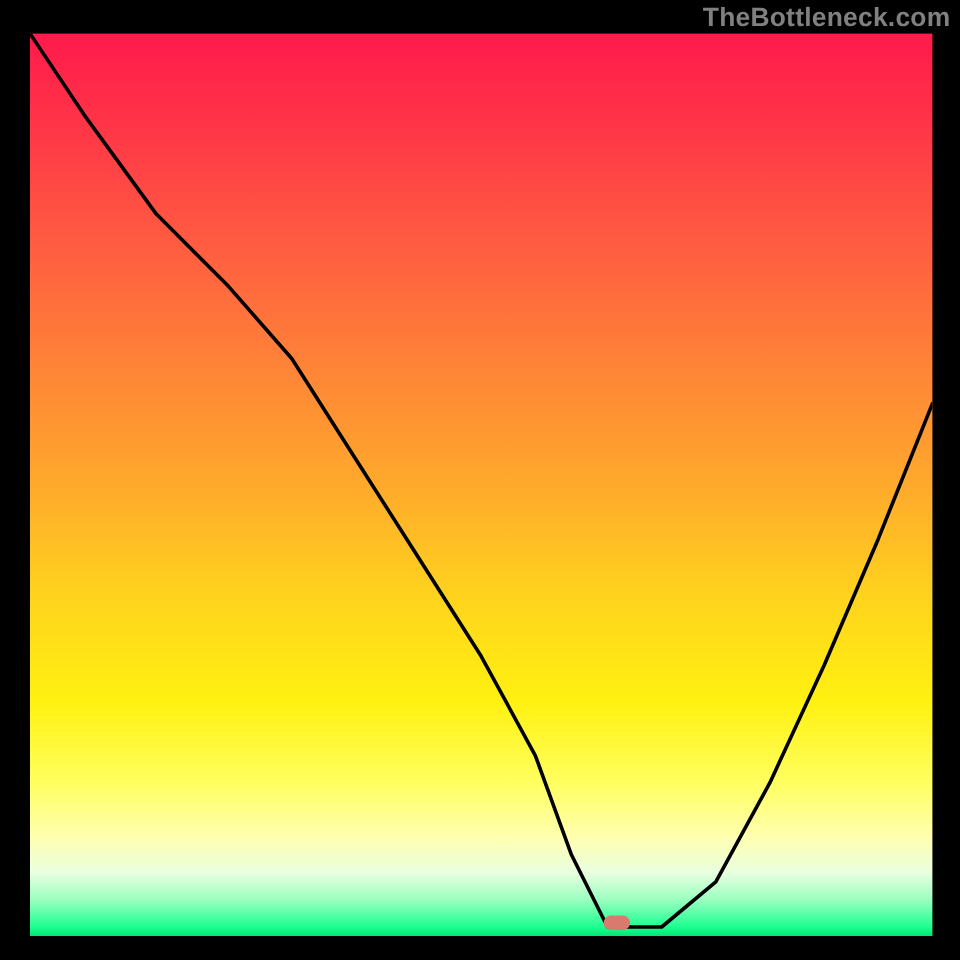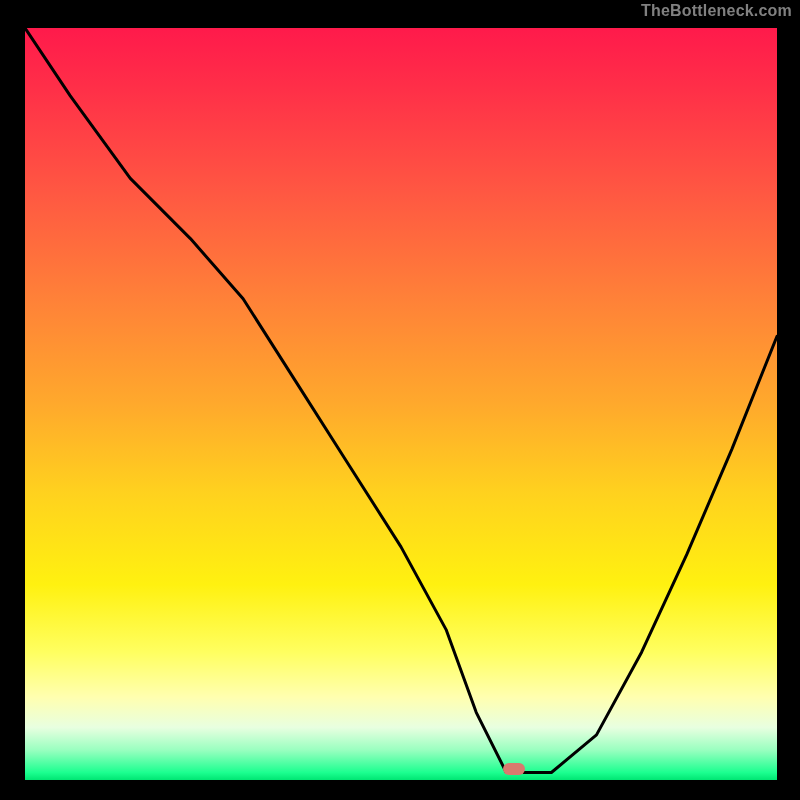--- a/index.html
+++ b/index.html
@@ -14,21 +14,21 @@
   .stage {
     position: relative;
     width: 800px;
     height: 800px;
   }
   .watermark {
     position: absolute;
     top: 2px;
     right: 8px;
     color: #808080;
-    font-size: 16px;
+    font-size: 22px;
     font-weight: 600;
     letter-spacing: 0.2px;
   }
   .plot {
     position: absolute;
     
     left: 25px;   
     top: 28px;    
     width: 752px; 
     height: 752px;

